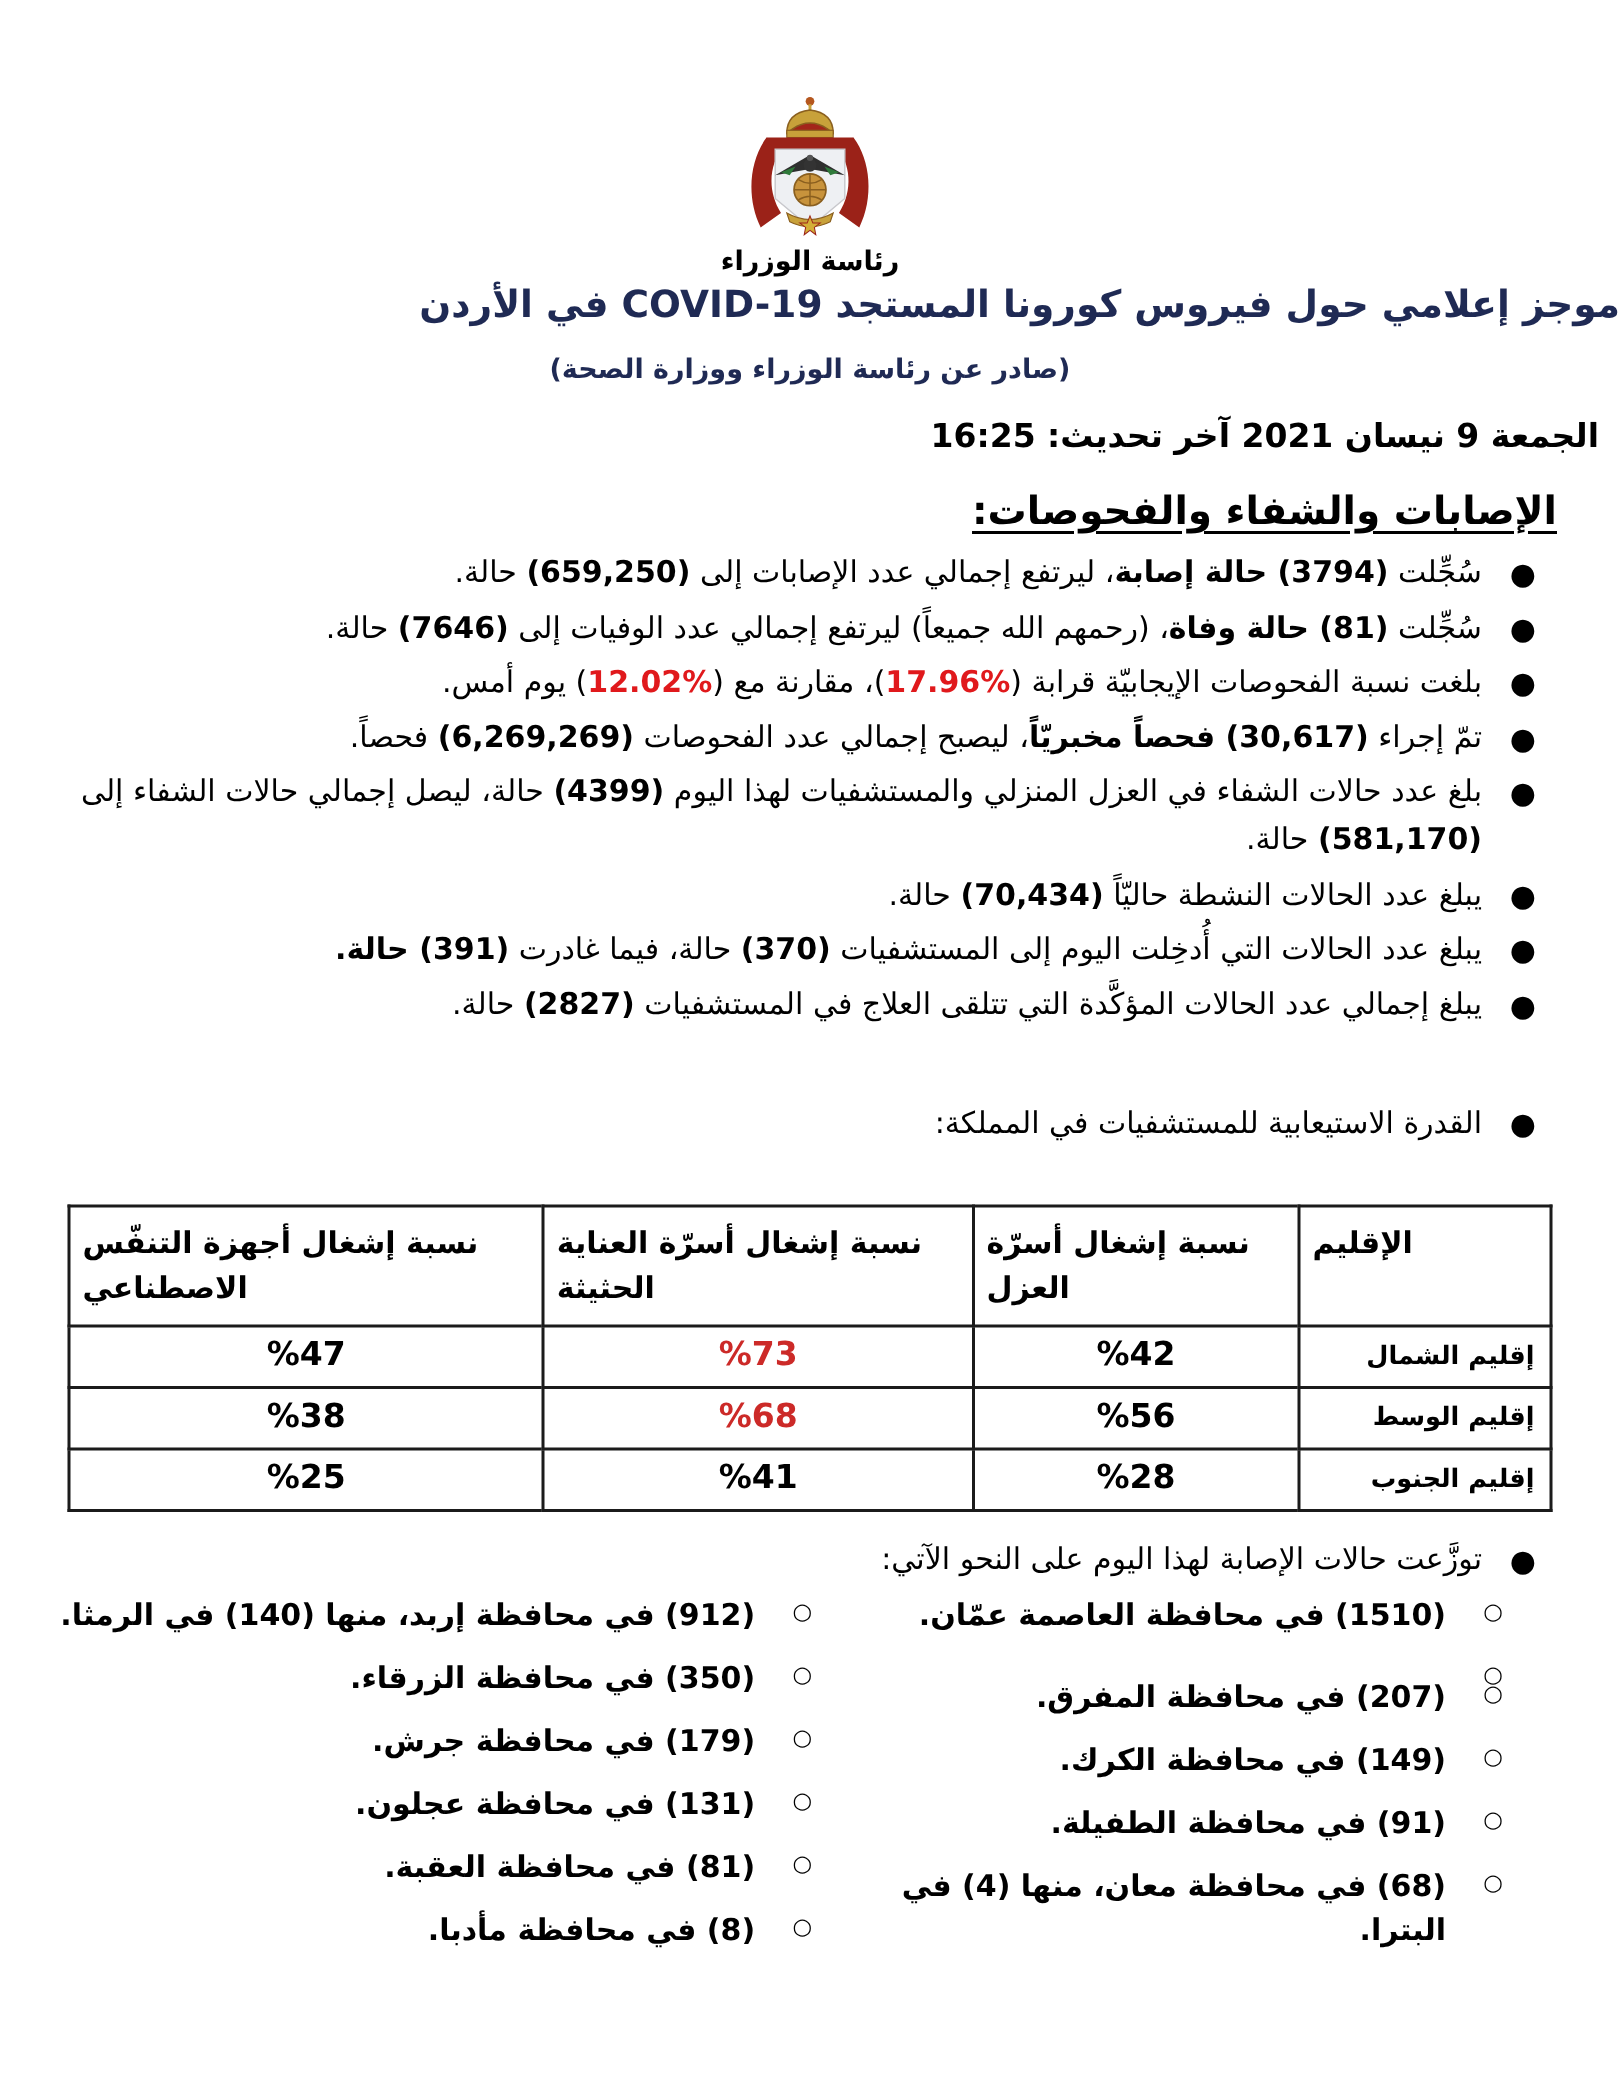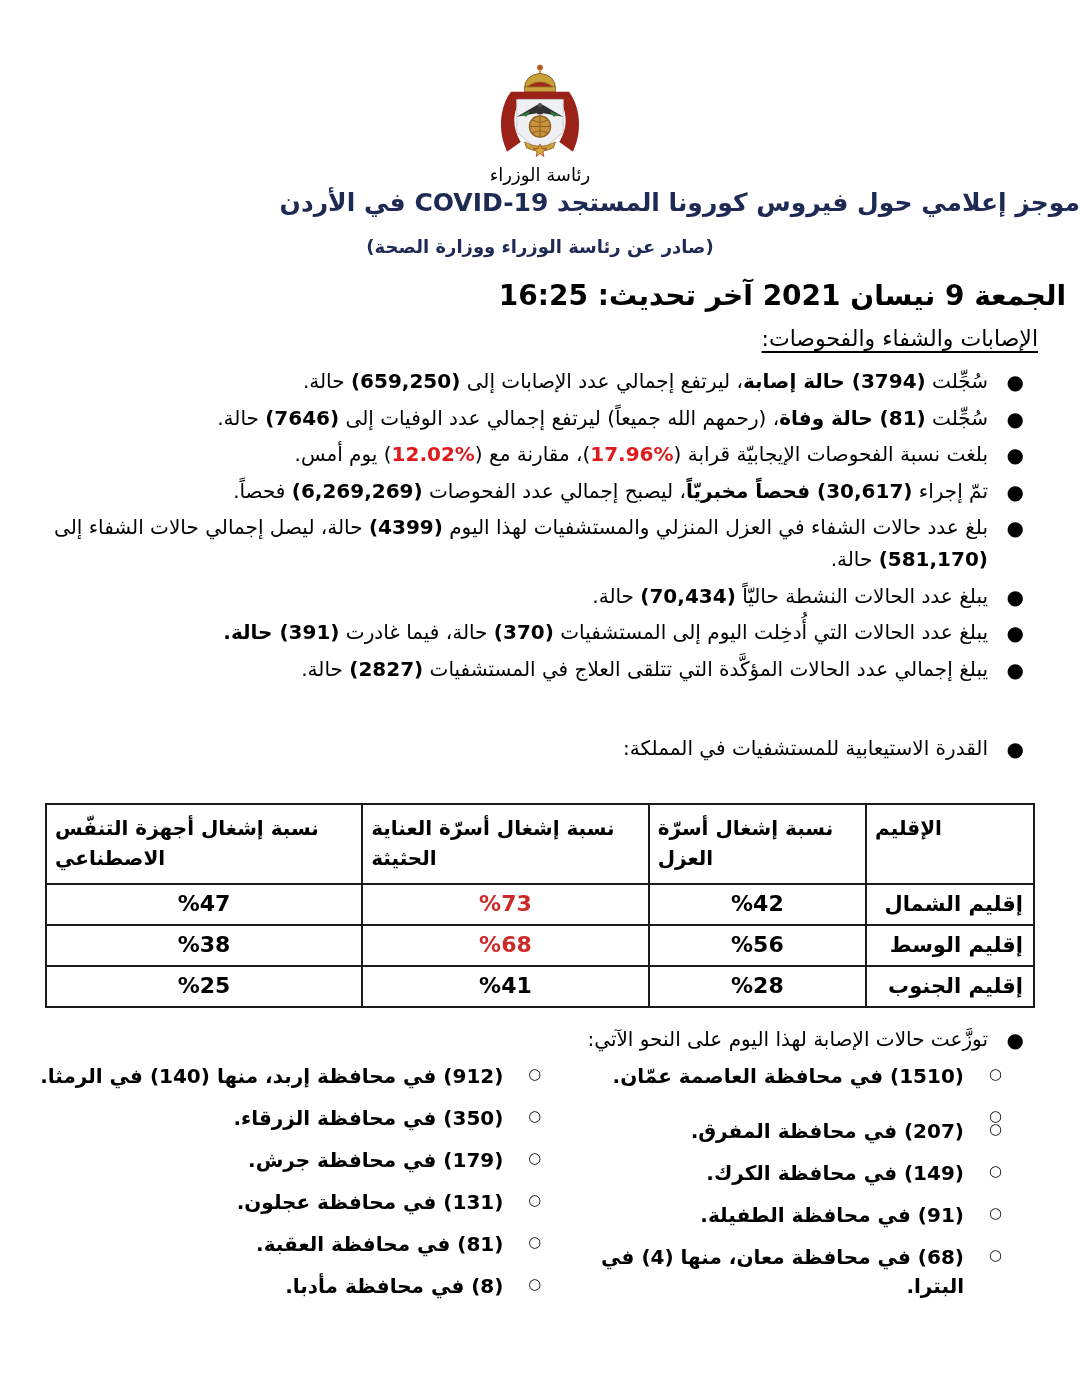--- a/index.html
+++ b/index.html
@@ -6,28 +6,28 @@
   body{
     width:1080px;height:1397px;position:relative;
     font-family:"DejaVu Sans","Liberation Sans",sans-serif;
     direction:rtl;color:#000;
   }
   .page{position:absolute;inset:0;background:#fff;overflow:hidden;}
 
   
   .logo-wrap{position:absolute;top:62px;left:0;right:0;text-align:center;}
   .logo-wrap svg{display:inline-block;}
-  .logo-caption{font-size:18px;font-weight:normal;margin-top:-2px;letter-spacing:1px;}
+  .logo-caption{font-size:18px;font-weight:bold;margin-top:-2px;letter-spacing:1px;}
 
   .title{position:absolute;top:188px;left:0;right:0;text-align:right;
          font-size:25px;font-weight:bold;color:var(--navy,#1f2a54);padding-left:46px;}
   .subtitle{position:absolute;top:236px;left:0;right:0;text-align:center;
          font-size:18px;font-weight:bold;color:var(--navy,#1f2a54);}
-  .date-line{position:absolute;top:279px;right:14px;font-size:28px;font-weight:bold;}
-  .section-heading{position:absolute;top:326px;right:42px;font-size:22px;font-weight:normal;
+  .date-line{position:absolute;top:279px;right:14px;font-size:22px;font-weight:bold;}
+  .section-heading{position:absolute;top:326px;right:42px;font-size:26px;font-weight:bold;
          text-decoration:underline;text-underline-offset:5px;}
 
   
   .bullets{position:absolute;top:366px;right:30px;left:28px;}
   .bullet-item{position:relative;padding-right:62px;margin-bottom:5px;
          font-size:20px;line-height:1.58;text-align:right;}
   .bullet-item .marker{position:absolute;right:26px;top:1px;font-size:20px;}
   .b{font-weight:bold;}
   .red{color:var(--red,#e0191c);}
 
@@ -39,21 +39,21 @@
 
   
   .table-wrap{position:absolute;top:803px;right:45px;left:45px;}
   table{width:100%;border-collapse:collapse;table-layout:fixed;}
   th,td{border:2px solid #1b1b1b;}
   th{font-size:20px;font-weight:bold;text-align:left;vertical-align:top;
      padding:8px 10px 10px 8px;line-height:1.5;}
   col.c-region{width:17%;} col.c-isolation{width:22%;}
   col.c-icu{width:29%;} col.c-vent{width:32%;}
   td{font-size:22px;font-weight:bold;text-align:center;padding:6px 8px 8px;}
-  td.region{text-align:right;font-size:21px;padding-right:10px;}
+  td.region{text-align:right;font-size:17px;padding-right:10px;}
   td.redcell{color:var(--table-red,#cc2a28);}
 
   
   .dist-cols{position:absolute;top:1062px;right:70px;left:30px;display:flex;}
   .dist-col{display:flex;flex-direction:column;}
   .dist-col.right{width:47%;}
   .dist-col.left{width:53%;}
   .gov-item{position:relative;padding-right:46px;margin-bottom:13px;
         font-size:20px;font-weight:bold;line-height:1.45;text-align:right;}
   .gov-item .marker{position:absolute;right:8px;top:2px;font-size:15px;font-weight:normal;}

